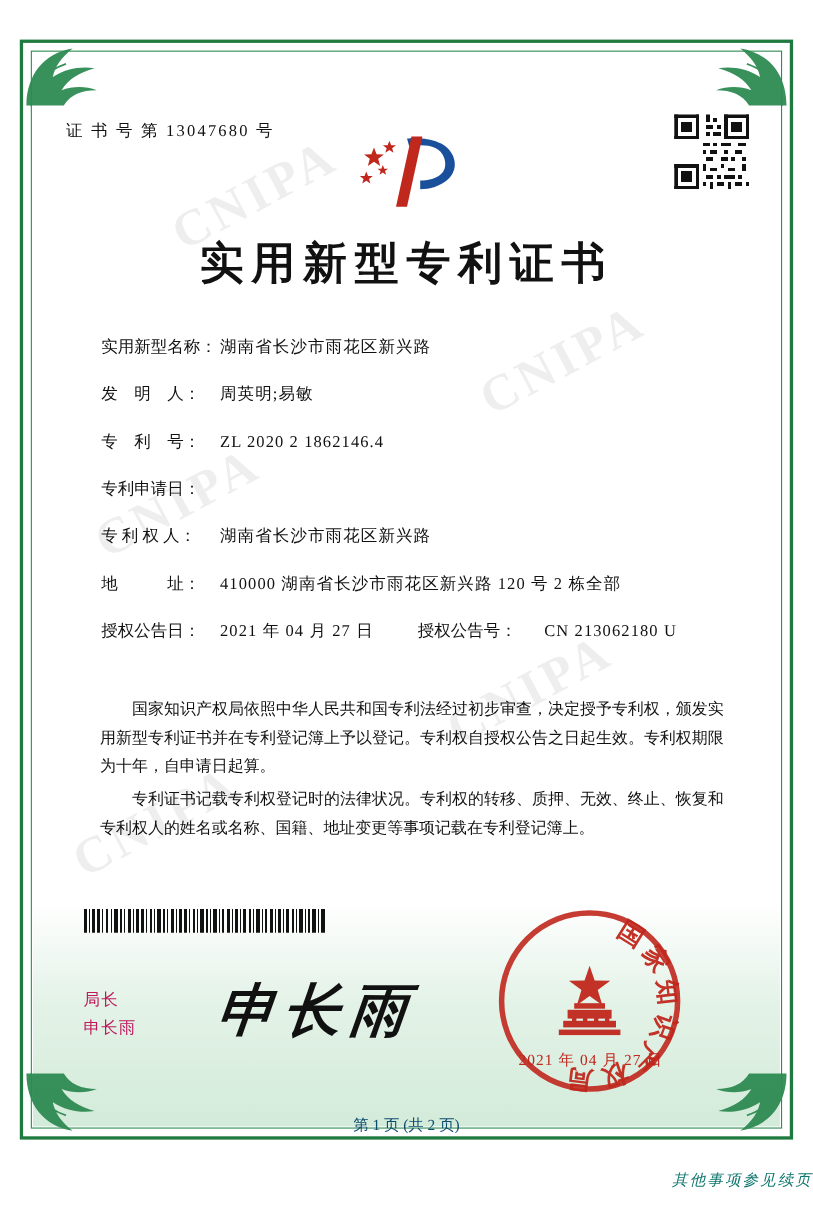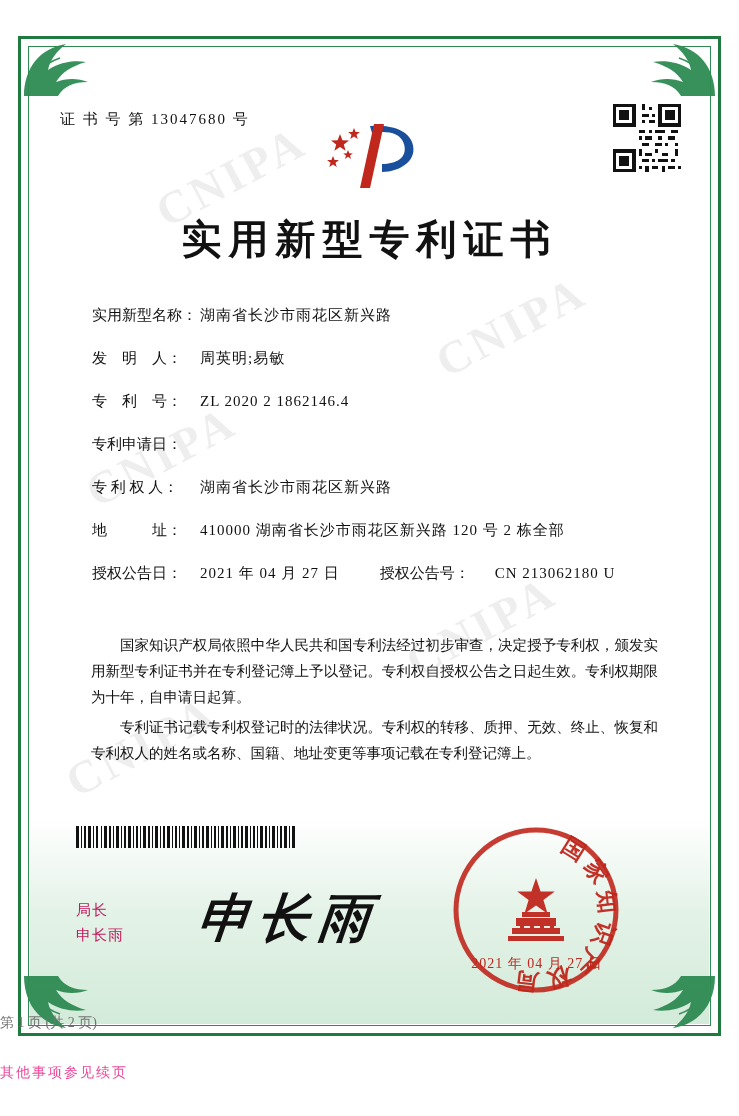--- a/index.html
+++ b/index.html
@@ -217,33 +217,34 @@
     color: #c0271d;
     letter-spacing: 1px;
   }
 
   
   .page-num {
     position: absolute;
     left: 0;
     right: 0;
     top: 1014px;
-    text-align: left;
+    text-align: center;
     font-size: 14px;
-    color: #737373;
+    color: #0c4a6e;
   }
   .footer-note {
     position: absolute;
     left: 0;
     right: 0;
     top: 1064px;
-    text-align: left;
+    text-align: right;
     font-size: 14px;
-    color: #ec4899;
+    color: #0f766e;
     letter-spacing: 2px;
+    font-style: italic;
   }
 </style>
 </head>
 <body>
 
 <div class="page">
 
   <div class="wm wm1">CNIPA</div>
   <div class="wm wm2">CNIPA</div>
   <div class="wm wm3">CNIPA</div>

